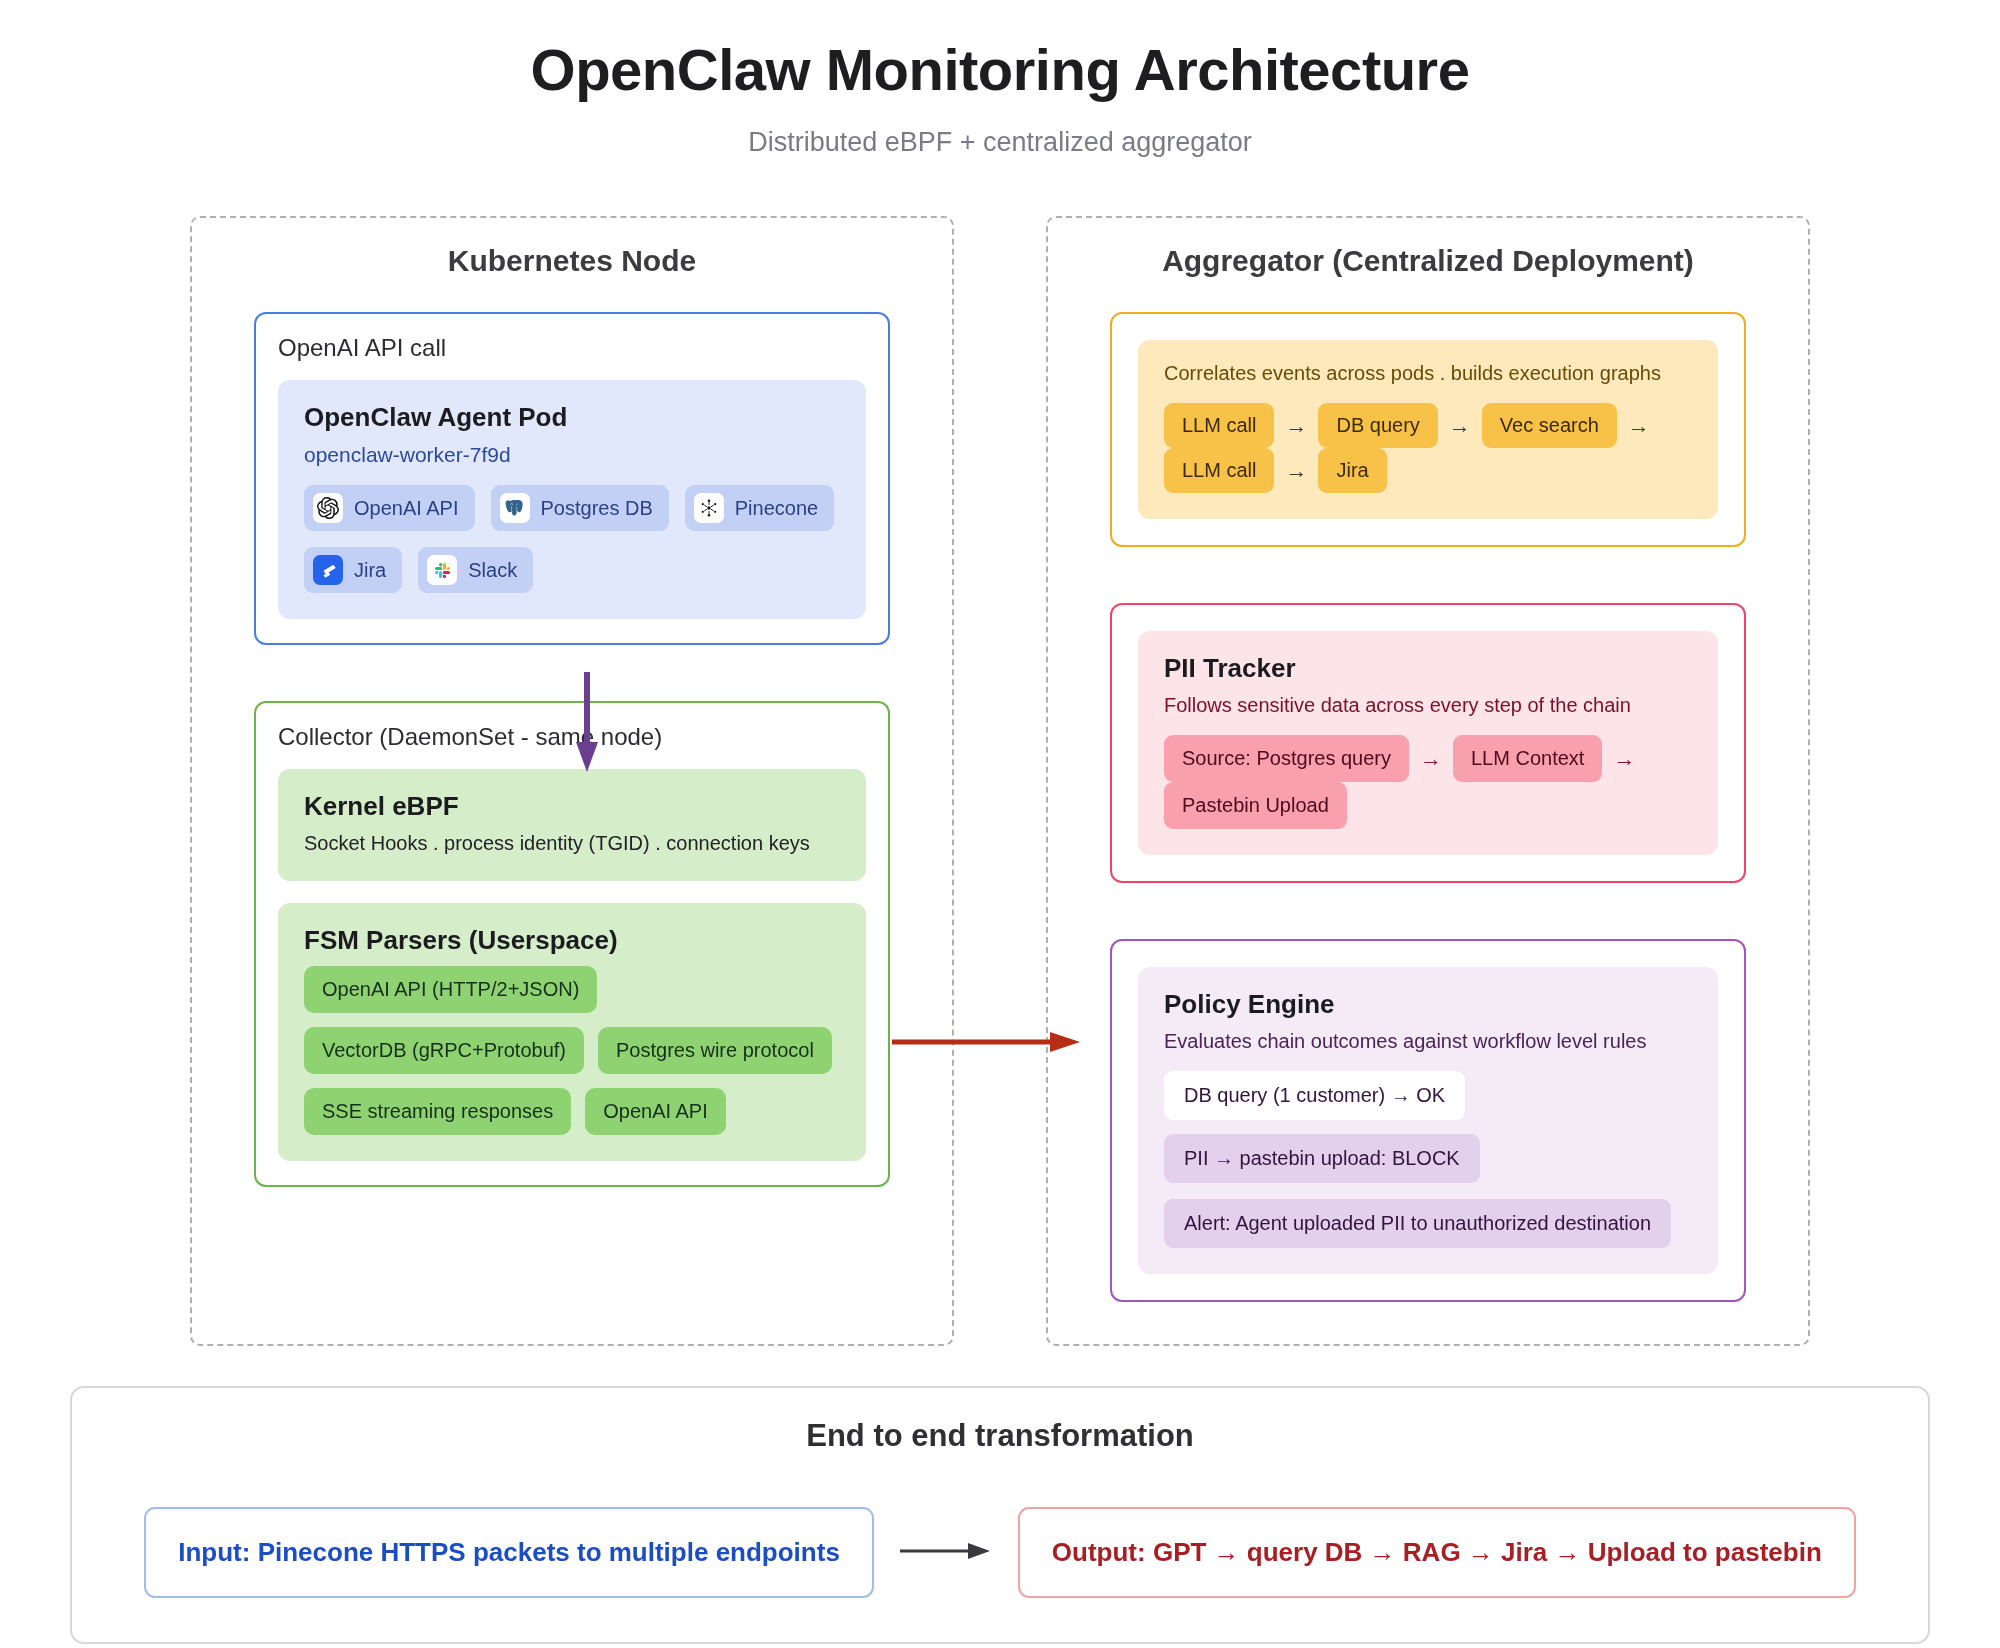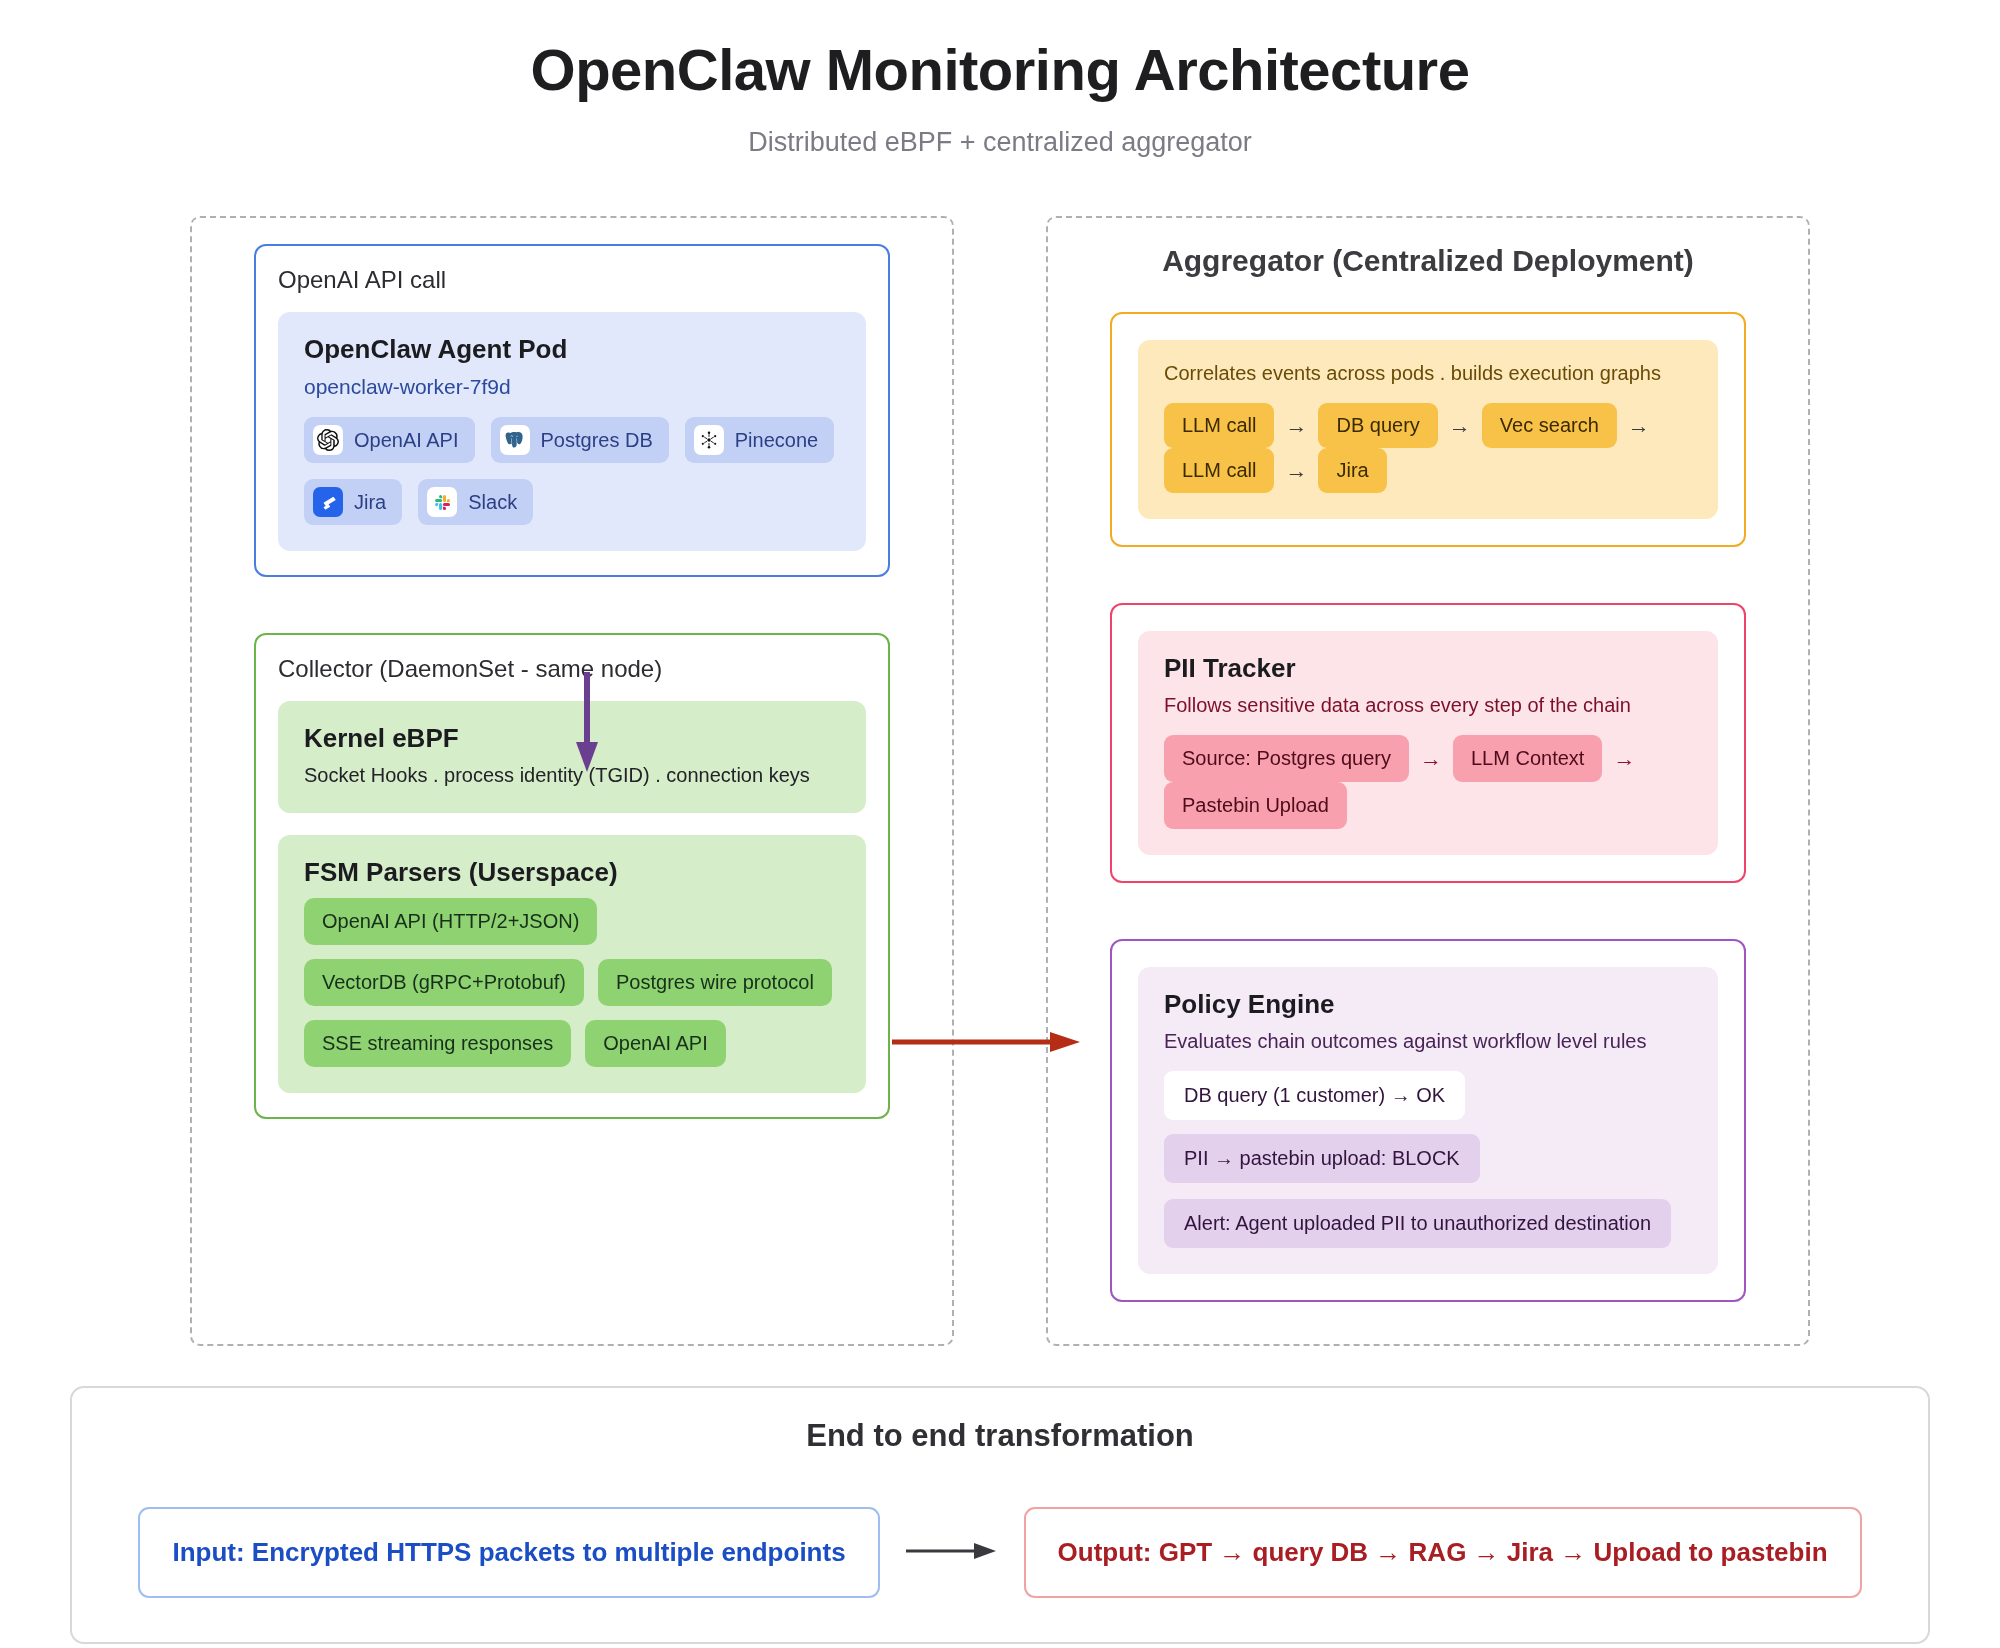--- a/index.html
+++ b/index.html
@@ -214,20 +214,21 @@
 <body>
 
 <div class="page">
 
   <div class="title">OpenClaw Monitoring Architecture</div>
   <div class="subtitle">Distributed eBPF + centralized aggregator</div>
 
   <div class="panels">
 
     <div class="panel">
+      <div class="panel-title">Kubernetes Node</div>
 
       <div class="card blue">
         <div class="card-label">OpenAI API call</div>
         <div class="block blue">
           <div class="block-title">OpenClaw Agent Pod</div>
           <div class="block-sub navy">openclaw-worker-7f9d</div>
 
           <div class="chips">
             <div class="chip service">
               <span class="icon-tile">
@@ -370,21 +371,21 @@
   <div class="h-arrow">
     <svg width="190" height="24" viewBox="0 0 190 24">
       <line x1="0" y1="12" x2="160" y2="12" stroke="#b52d14" stroke-width="5"></line>
       <polygon points="188,12 158,2 158,22" fill="#b52d14"></polygon>
     </svg>
   </div>
 
   <div class="bottom">
     <div class="bottom-title">End to end transformation</div>
     <div class="bottom-row">
-      <div class="io-box">Input: Encrypted HTTPS packets to multiple endpoints</div>
+      <div class="io-box">Input: Pinecone HTTPS packets to multiple endpoints</div>
       <span class="io-arrow">
         <svg width="92" height="22" viewBox="0 0 92 22">
           <line x1="0" y1="11" x2="72" y2="11" stroke="#3a3a3e" stroke-width="3"></line>
           <polygon points="90,11 68,3 68,19" fill="#3a3a3e"></polygon>
         </svg>
       </span>
       <div class="io-box out">Output: GPT → query DB → RAG → Jira → Upload to pastebin</div>
     </div>
   </div>
 

